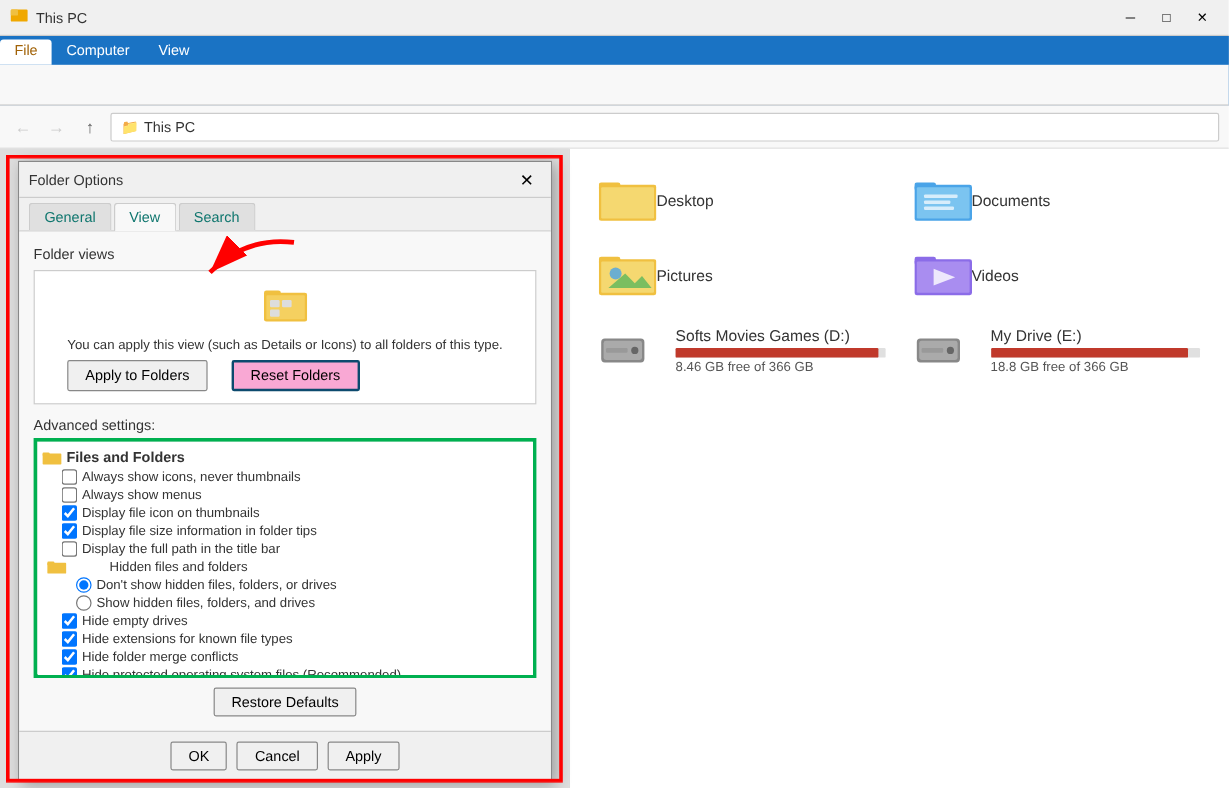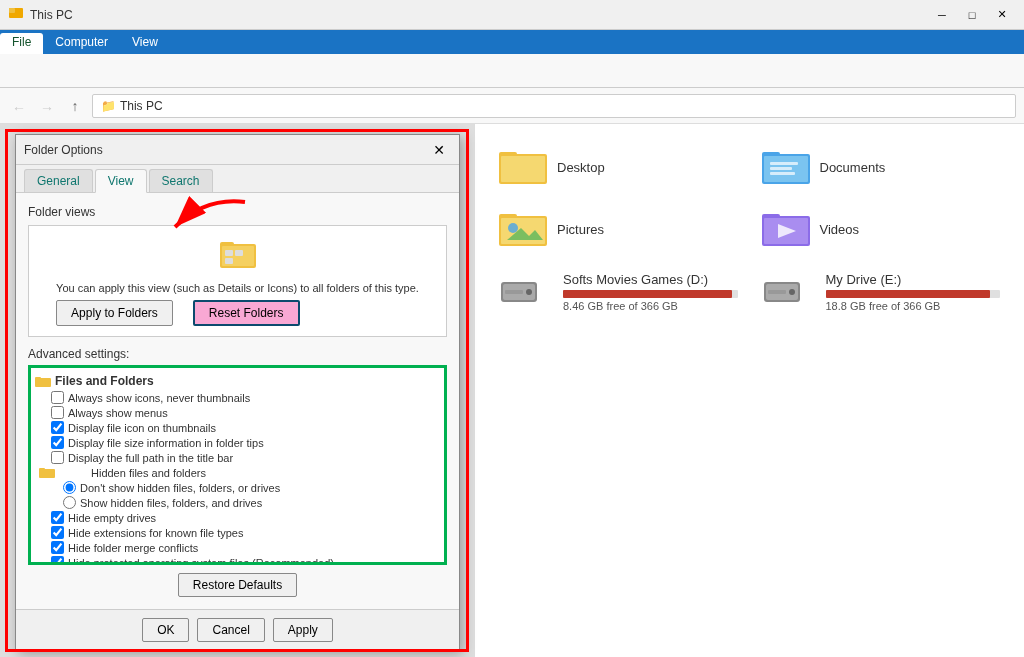--- a/index.html
+++ b/index.html
@@ -49,21 +49,21 @@
     }
     .ribbon-tab {
       padding: 2px 12px;
       font-size: 12px;
       color: #fff;
       cursor: pointer;
       border-radius: 3px 3px 0 0;
     }
     .ribbon-tab.active {
       background: #fff;
-      color: #14532d;
+      color: #a16207;
     }
     .ribbon-content {
       flex: 1;
       background: #f8f8f8;
       border-bottom: 1px solid #ccc;
     }
 
     
     .address-bar {
       height: 36px;
@@ -136,21 +136,20 @@
       grid-template-columns: 1fr 1fr;
       grid-template-rows: auto auto auto;
       gap: 16px;
       align-content: start;
     }
 
     
     .folder-item {
       display: flex;
       align-items: center;
-      gap: 10px;
       cursor: pointer;
       padding: 4px;
       border-radius: 3px;
     }
     .folder-icon {
       width: 48px;
       height: 38px;
       position: relative;
     }
     .folder-icon svg { width: 48px; height: 38px; }

